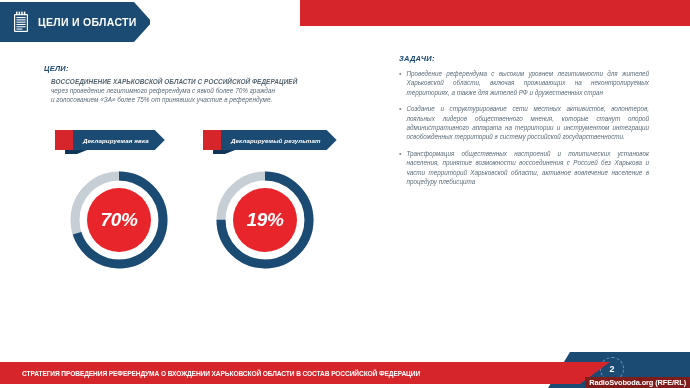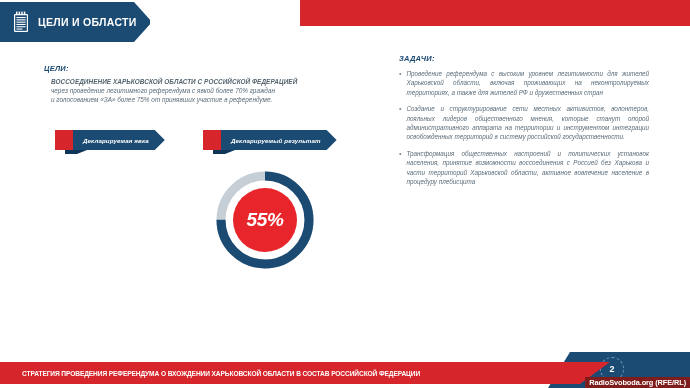--- a/index.html
+++ b/index.html
@@ -153,28 +153,37 @@
       <div class="ribbon" id="ribbon-result">
         <div class="tail"></div>
         <div class="body">
           <span>Декларируемый результат</span>
         </div>
         <div class="shadow"></div>
       </div>
     </div>
 
     <div class="donuts">
+      <div class="donut" id="donut-turnout">
+        <svg viewBox="0 0 104 104">
+          <circle cx="52" cy="52" r="44" fill="none" stroke="#c6ced6" stroke-width="9"></circle>
+          <circle class="arc" cx="52" cy="52" r="44" fill="none" stroke="#1b4a73" stroke-width="9" stroke-linecap="butt" transform="rotate(-90 52 52)" stroke-dasharray="193.5221074611312 276.46015351590177"></circle>
+          <circle cx="52" cy="52" r="35" fill="#ffffff"></circle>
+          <circle cx="52" cy="52" r="32" fill="#e8252a"></circle>
+        </svg>
+        <div class="pct">70%</div>
+      </div>
       <div class="donut" id="donut-result">
         <svg viewBox="0 0 104 104">
           <circle cx="52" cy="52" r="44" fill="none" stroke="#c6ced6" stroke-width="9"></circle>
           <circle class="arc" cx="52" cy="52" r="44" fill="none" stroke="#1b4a73" stroke-width="9" stroke-linecap="butt" transform="rotate(-90 52 52)" stroke-dasharray="207.34511513692632 276.46015351590177"></circle>
           <circle cx="52" cy="52" r="35" fill="#ffffff"></circle>
           <circle cx="52" cy="52" r="32" fill="#e8252a"></circle>
         </svg>
-        <div class="pct">55%</div>
+        <div class="pct">19%</div>
       </div>
     </div>
 
     <div class="col-right">
       <div class="lbl-tasks">ЗАДАЧИ:</div>
       <div class="task">
         <div class="bullet">•</div>
         <div class="txt">Проведение референдума с высоким уровнем легитимности для жителей Харьковской области, включая проживающих на неконтролируемых территориях, а также для жителей РФ и дружественных стран</div>
       </div>
       <div class="task">

